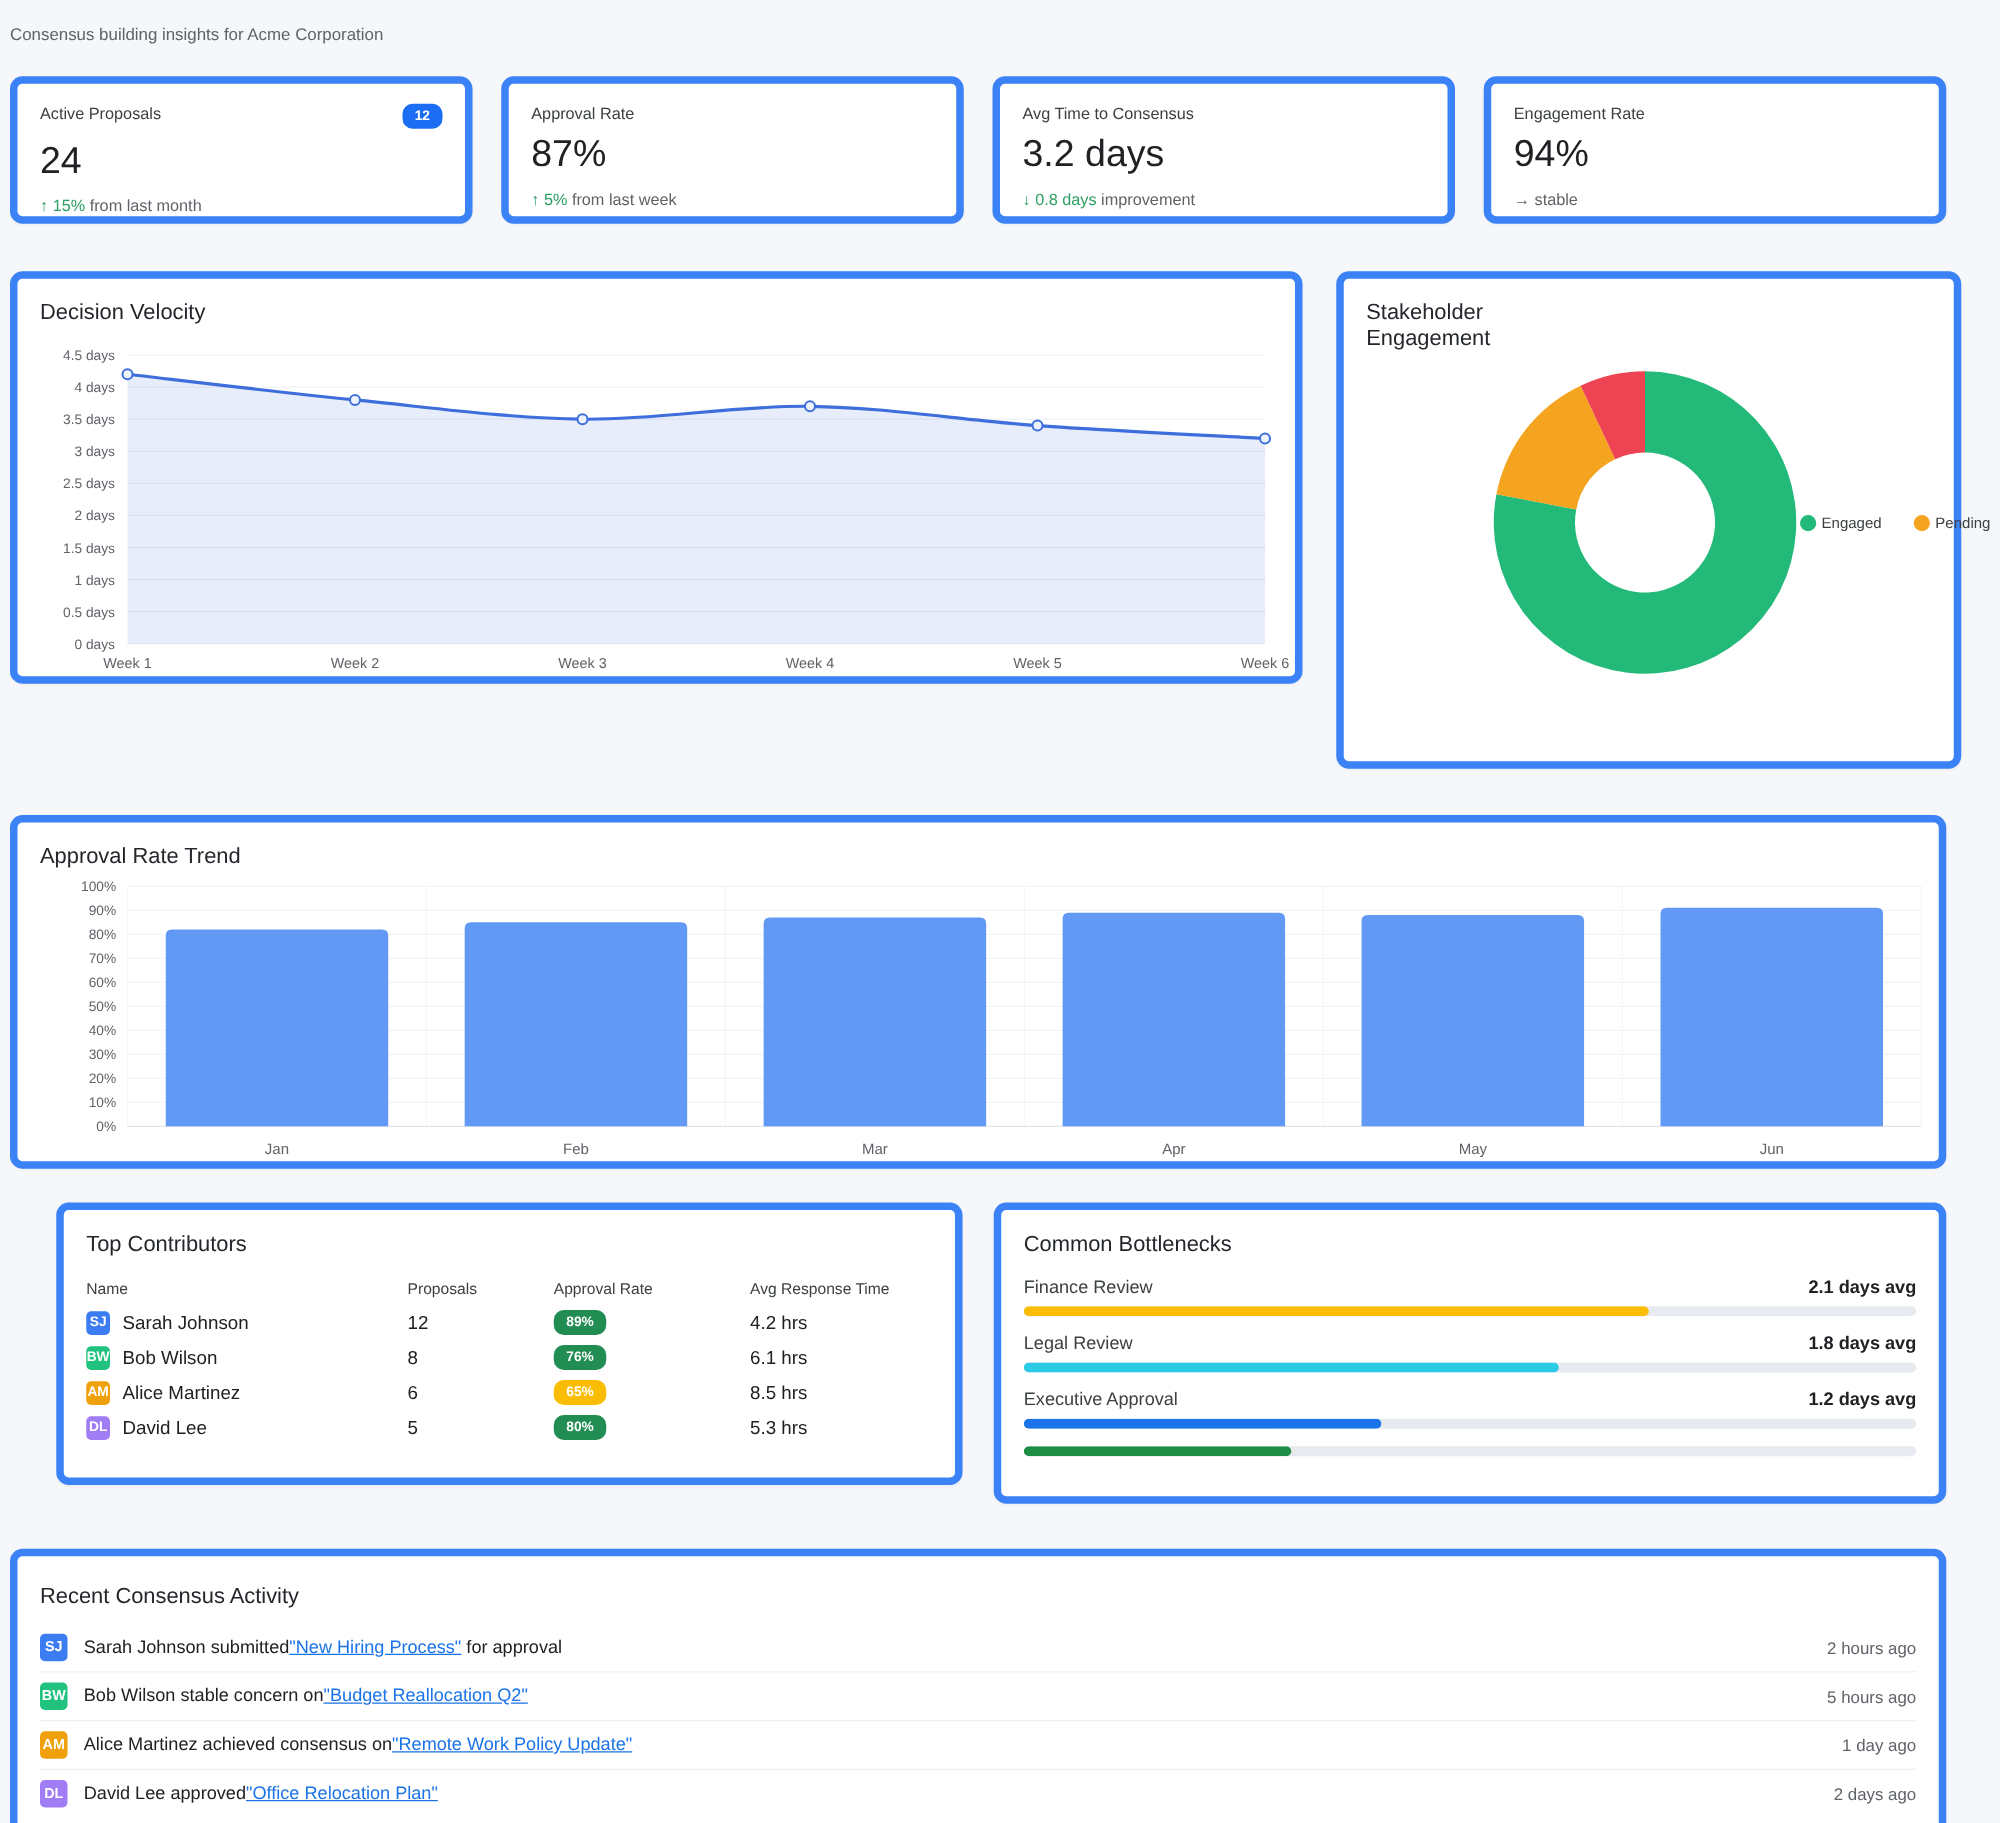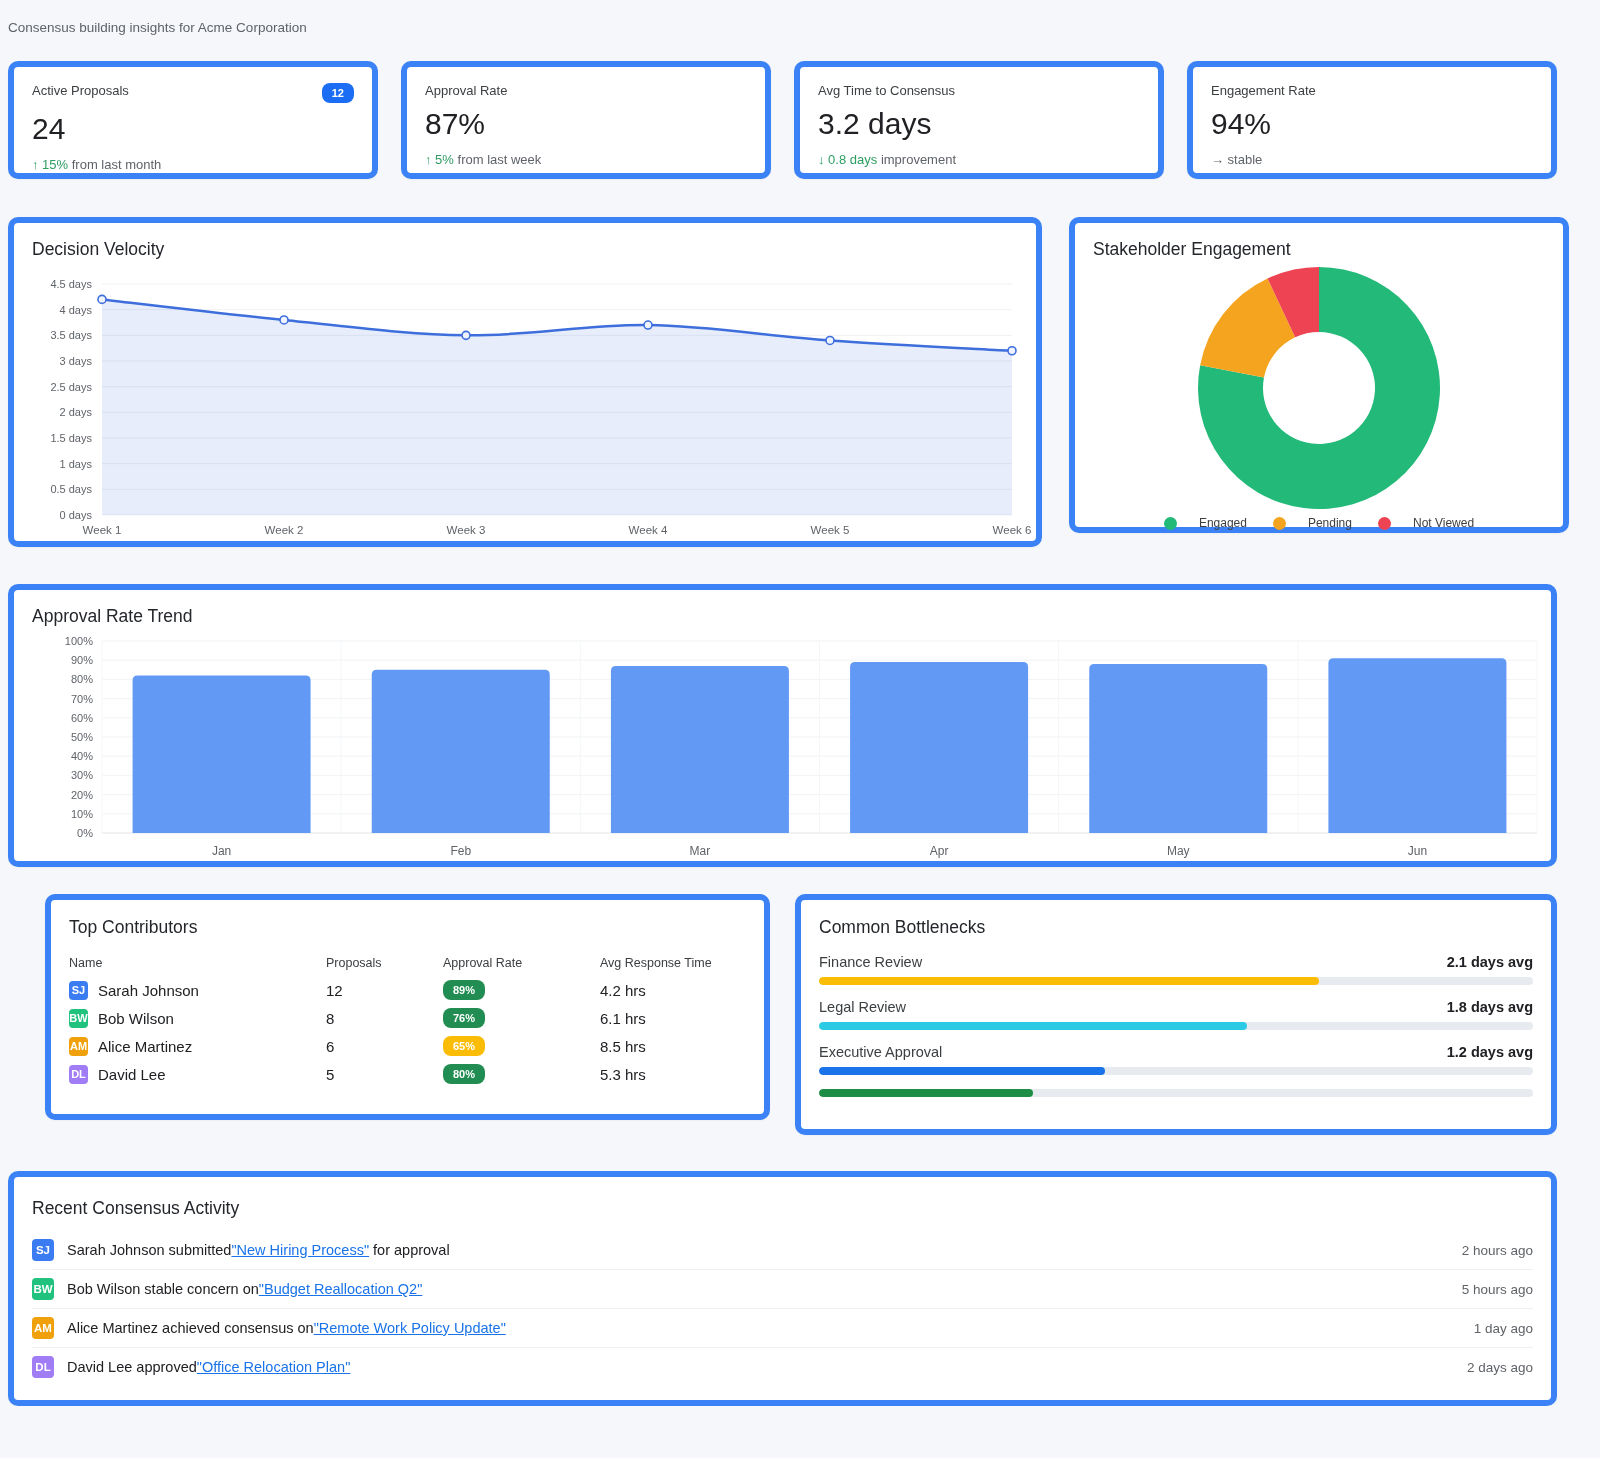--- a/index.html
+++ b/index.html
@@ -13,27 +13,27 @@
   .stats-row { display:grid; grid-template-columns:repeat(4,1fr); gap:23px; margin-top:26px; }
   .stat-card { padding:16px 18px; height:118px; }
   .stat-top { display:flex; align-items:flex-start; justify-content:space-between; }
   .stat-label { font-size:13px; color:#3c4043; }
   .stat-badge { background:#1b6ef3; color:#fff; font-size:11px; font-weight:700; padding:4px 10px; border-radius:8px; }
   .stat-value { font-size:30px; font-weight:400; color:#202124; margin-top:9px; }
   .stat-delta { font-size:13px; margin-top:11px; color:#5f6368; }
 
   .charts-row { display:grid; grid-template-columns:1fr 500px; gap:27px; margin-top:38px; }
   .dv-card { height:330px; padding:16px 18px; }
-  .se-card { height:316px; padding:16px 18px; display:flex; flex-direction:column; align-items:center; }
+  .se-card { height:398px; padding:16px 18px; display:flex; flex-direction:row; align-items:center; }
   .se-card h2 { align-self:flex-start; }
   svg { overflow:visible; display:block; }
   .dv-chart { margin-top:12px; }
   .donut-wrap { margin-top:4px; }
   .legend { display:flex; justify-content:center; gap:26px; margin-top:4px; }
-  .legend-item { display:flex; align-items:center; gap:22px; font-size:12px; color:#3c4043;text-align:center; }
+  .legend-item { display:flex; align-items:center; gap:4px; font-size:12px; color:#3c4043;text-align:center; }
   .legend-dot { width:13px; height:13px; border-radius:50%; }
 
   .bar-card { margin-top:37px; height:283px; padding:16px 18px; }
   .bar-chart { margin-top:10px; }
 
   .row4 { display:grid; grid-template-columns:762px 1fr; gap:25px; margin-top:27px; align-items:start; }
   .tc-card { padding:17px 18px 26px;margin-left:37px; }
   .tc-table { margin-top:18px; }
   .tc-head, .tc-row { display:grid; grid-template-columns:257px 117px 157px 1fr; align-items:center; }
   .tc-head { font-size:12.5px; color:#3c4043; padding-bottom:6px; }

